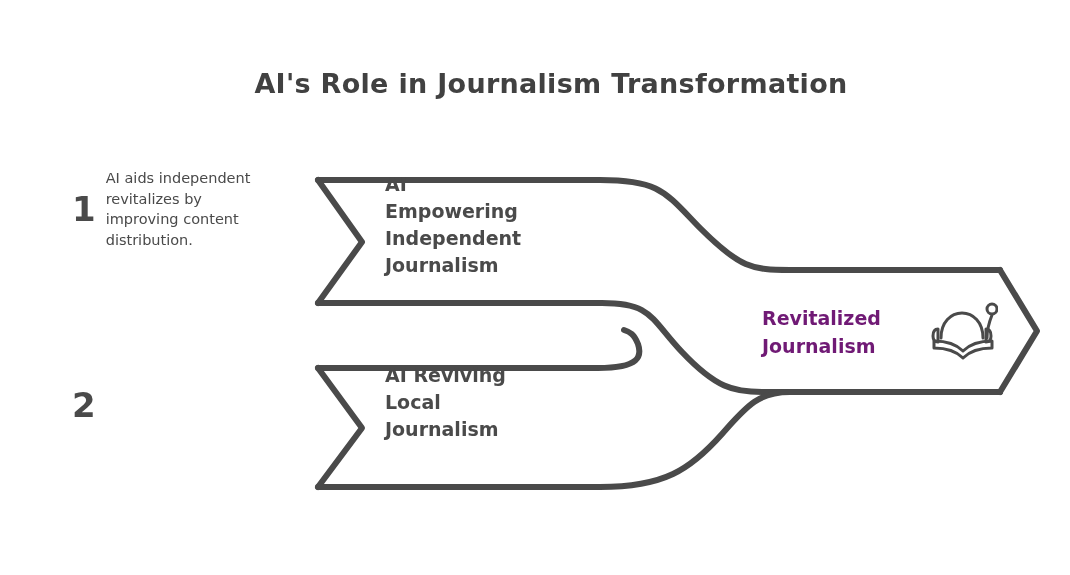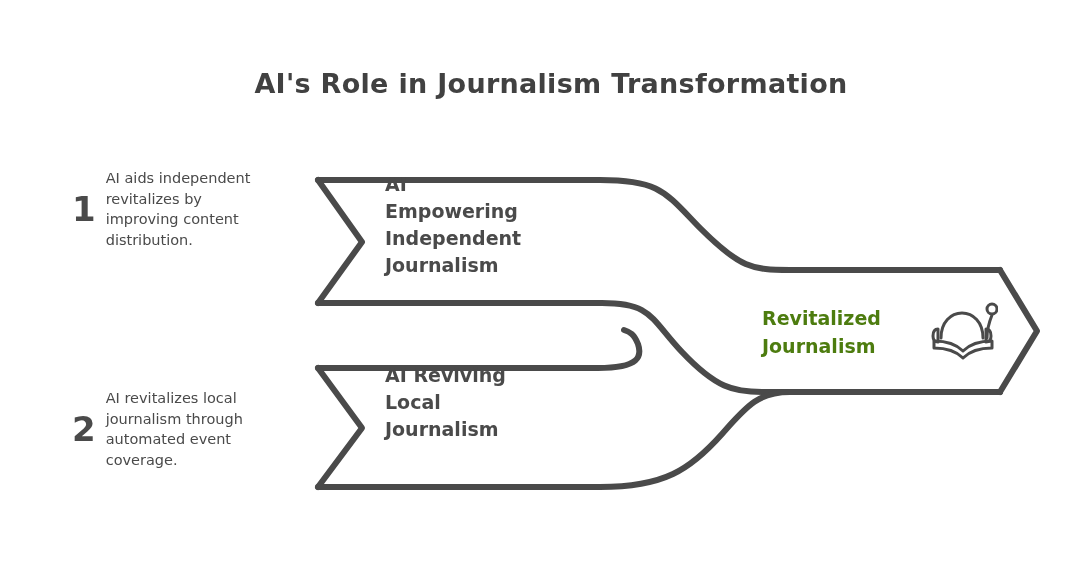--- a/index.html
+++ b/index.html
@@ -78,21 +78,21 @@
   #label-stage-2 { left: 385px; top: 362px; width: 210px; }
 
   #label-outcome {
     position: absolute;
     left: 762px;
     top: 305px;
     width: 165px;
     font-size: 19px;
     font-weight: bold;
     line-height: 1.45;
-    color: #4d7c0f;
+    color: #701a75;
     font-family: "DejaVu Sans", sans-serif;
     white-space: pre-line;
   }
 
   #outcome-icon {
     position: absolute;
     left: 930px;
     top: 300px;
     width: 68px;
     height: 64px;
@@ -137,21 +137,20 @@
     <path d="M 1000 270 L 1037 331 L 1000 392" fill="none" stroke="#4a4a4a" stroke-width="6" stroke-linecap="round" stroke-linejoin="round"></path>
   </svg>
 
   <div class="note" id="note-1">
     <span class="note-num">1</span>
     <span class="note-text">AI aids independent revitalizes by improving content distribution.</span>
   </div>
 
   <div class="note" id="note-2">
     <span class="note-num">2</span>
-    <span class="note-text">AI revitalizes local journalism through automated event coverage.</span>
   </div>
 
   <div class="banner-label" id="label-stage-1">AI
 Empowering
 Independent
 Journalism</div>
 
   <div class="banner-label" id="label-stage-2">AI Reviving
 Local
 Journalism</div>

